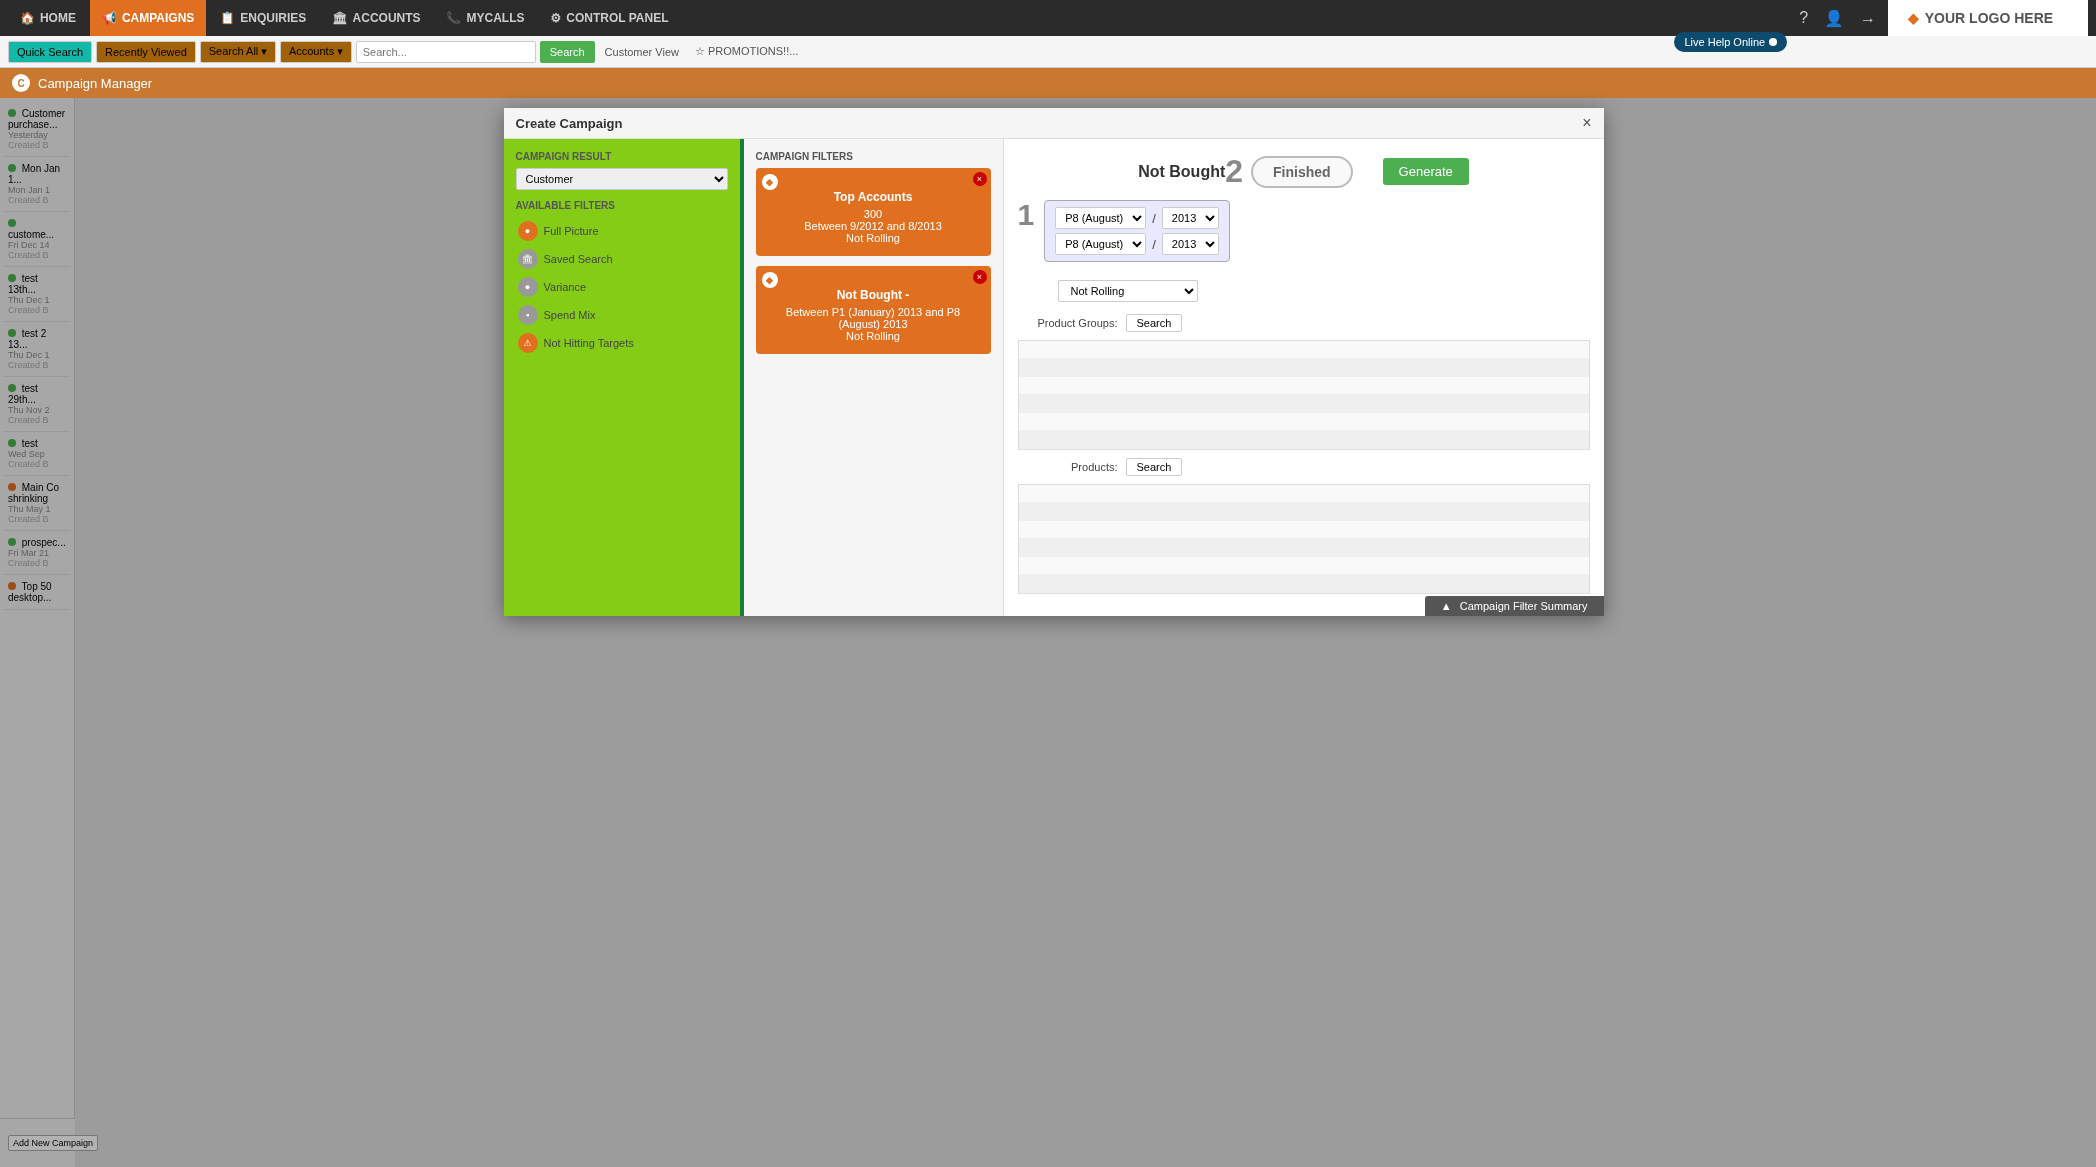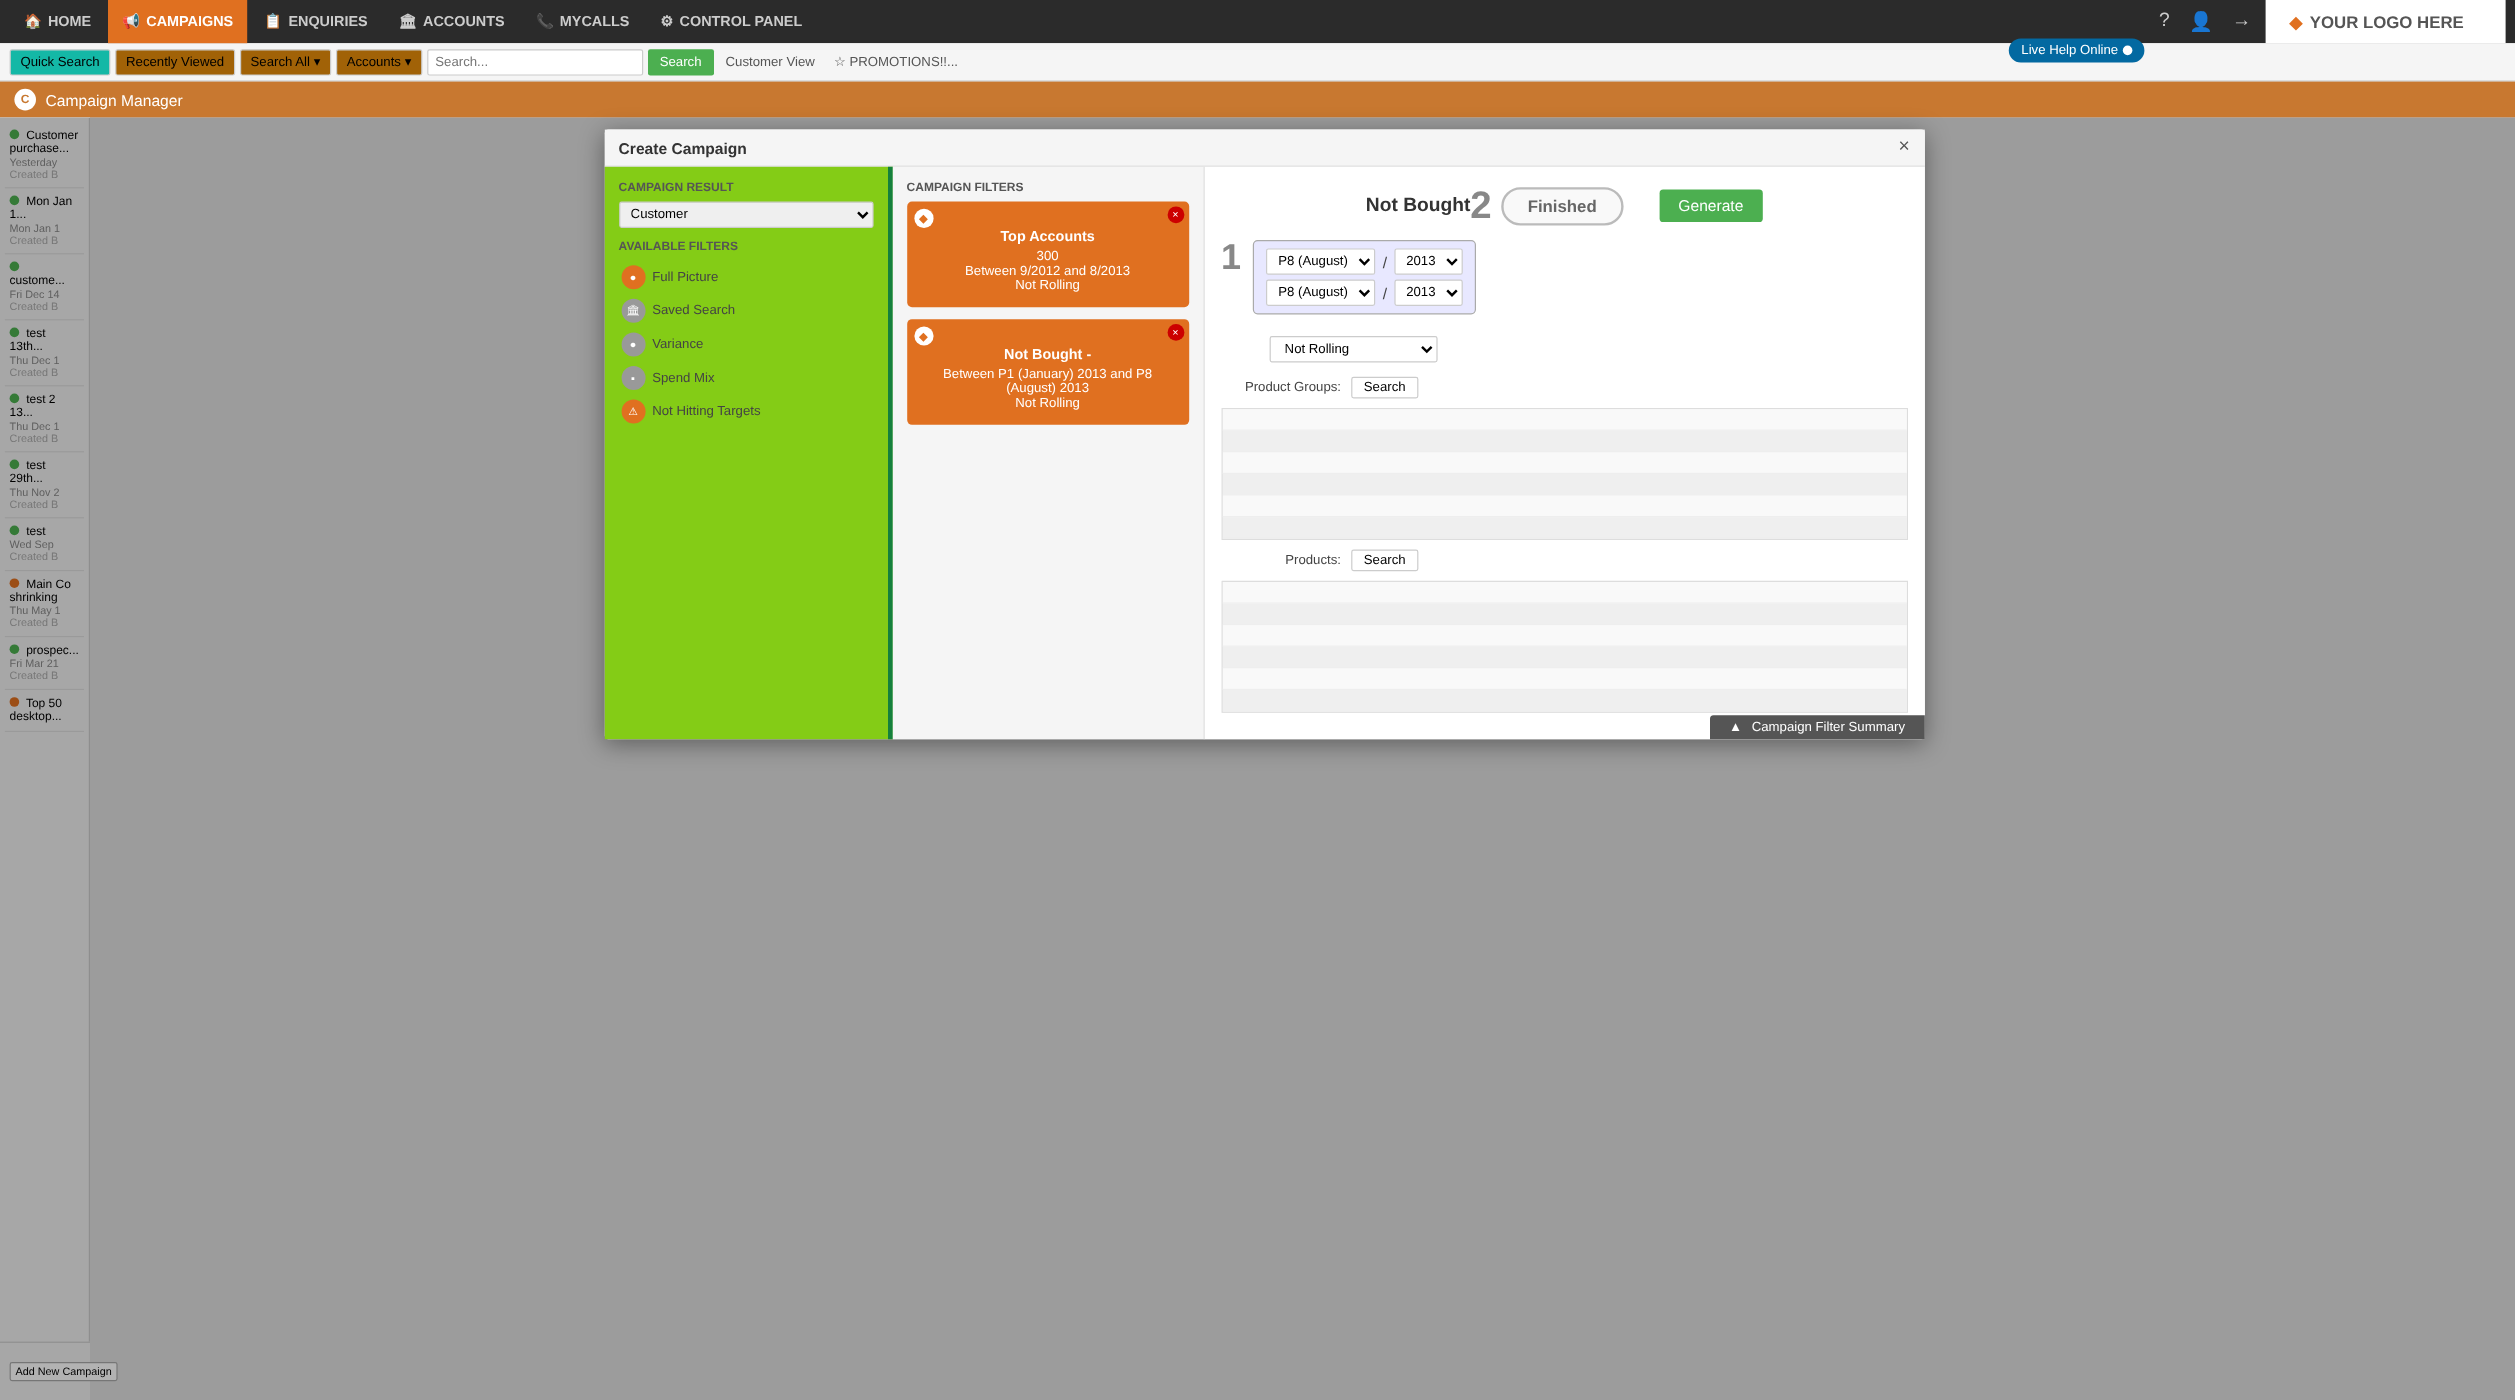--- a/index.html
+++ b/index.html
@@ -27,21 +27,21 @@
       font-weight: bold;
     }
     .nav-item.active { background: #e07020; color: #fff; }
     .nav-right {
       margin-left: auto;
       display: flex;
       align-items: center;
       gap: 8px;
     }
     .live-help-btn {
-      background: #0369a1;
+      background: #0c4a6e;
       color: #fff;
       border: none;
       border-radius: 10px;
       padding: 4px 10px;
       font-size: 11px;
       cursor: pointer;
       display: flex;
       align-items: center;
       gap: 4px;
       margin-top: 48px;

